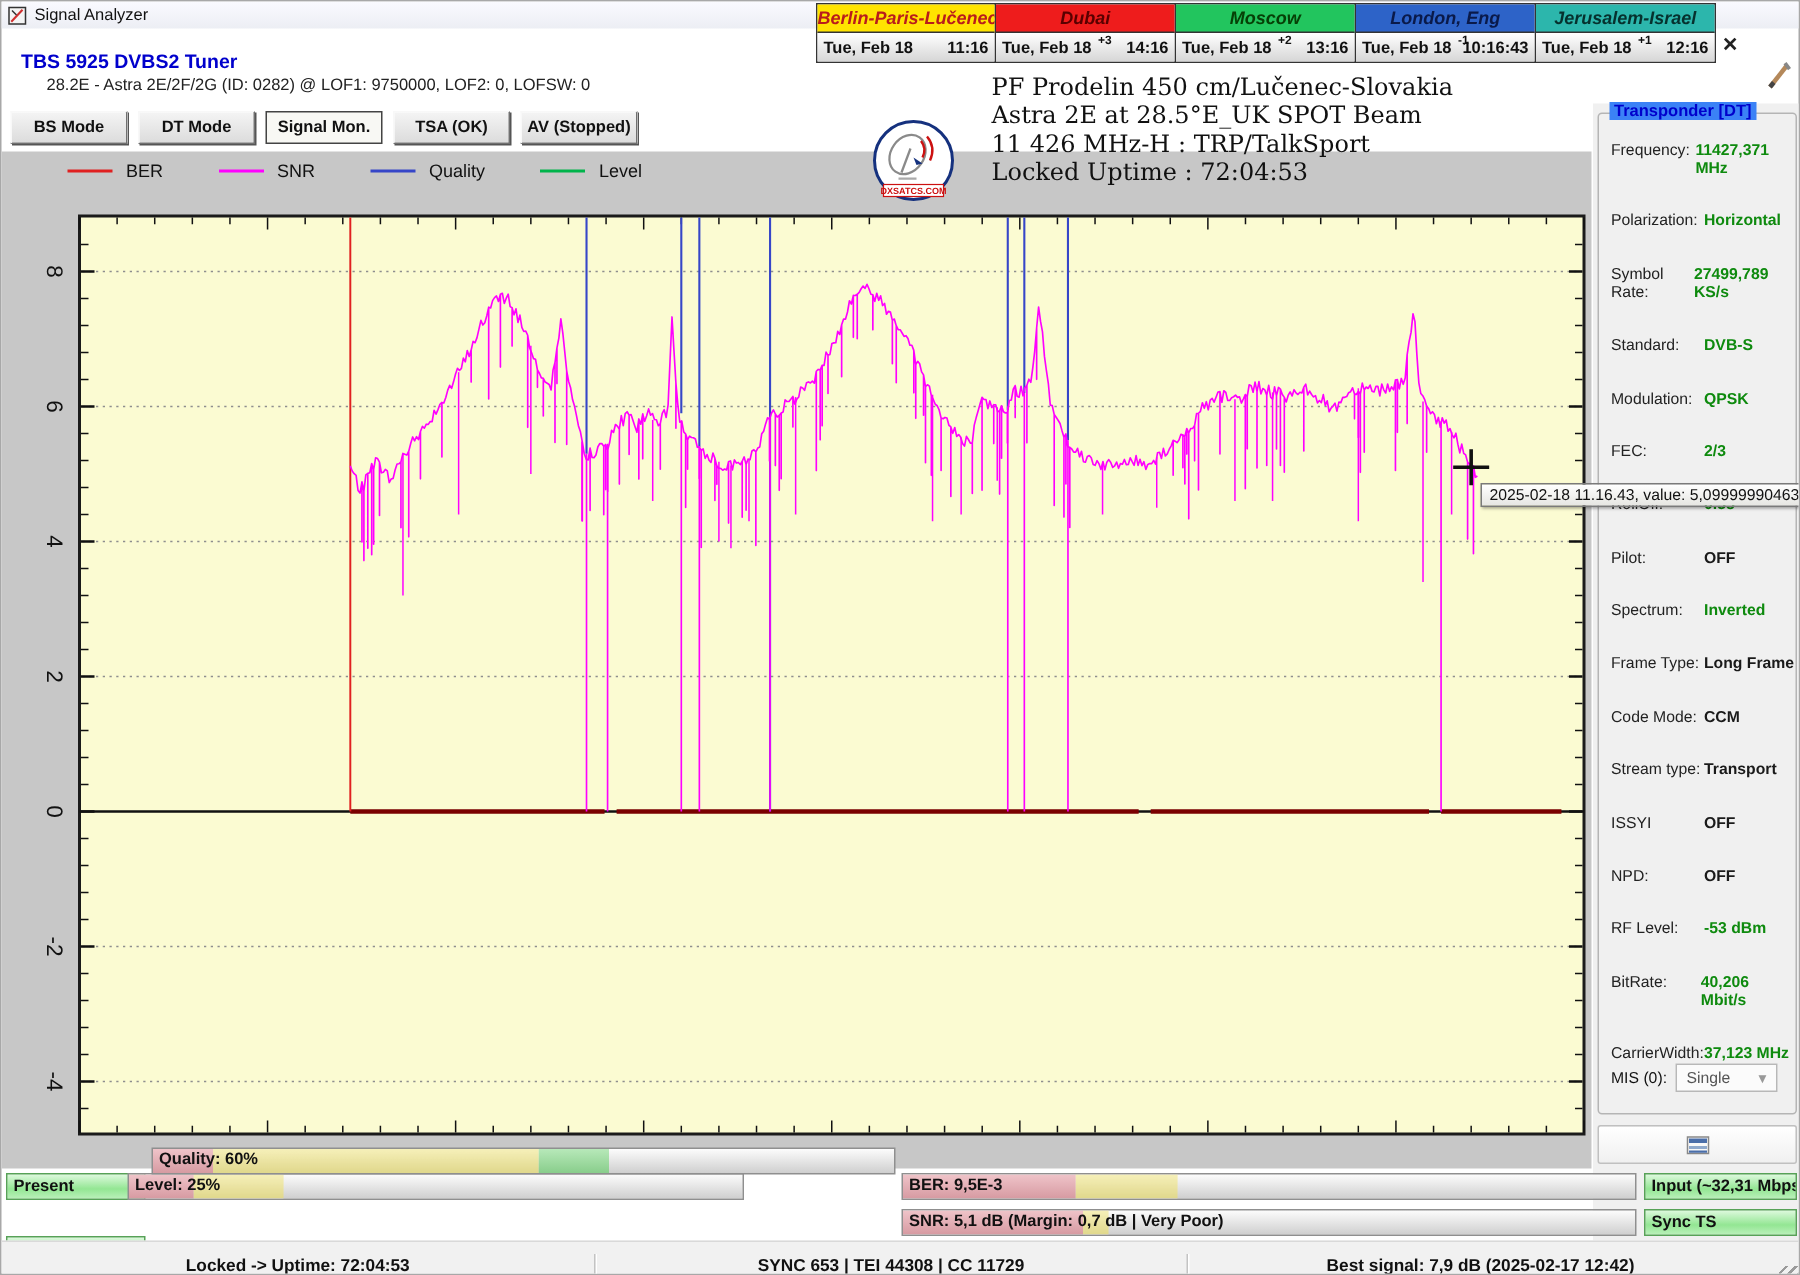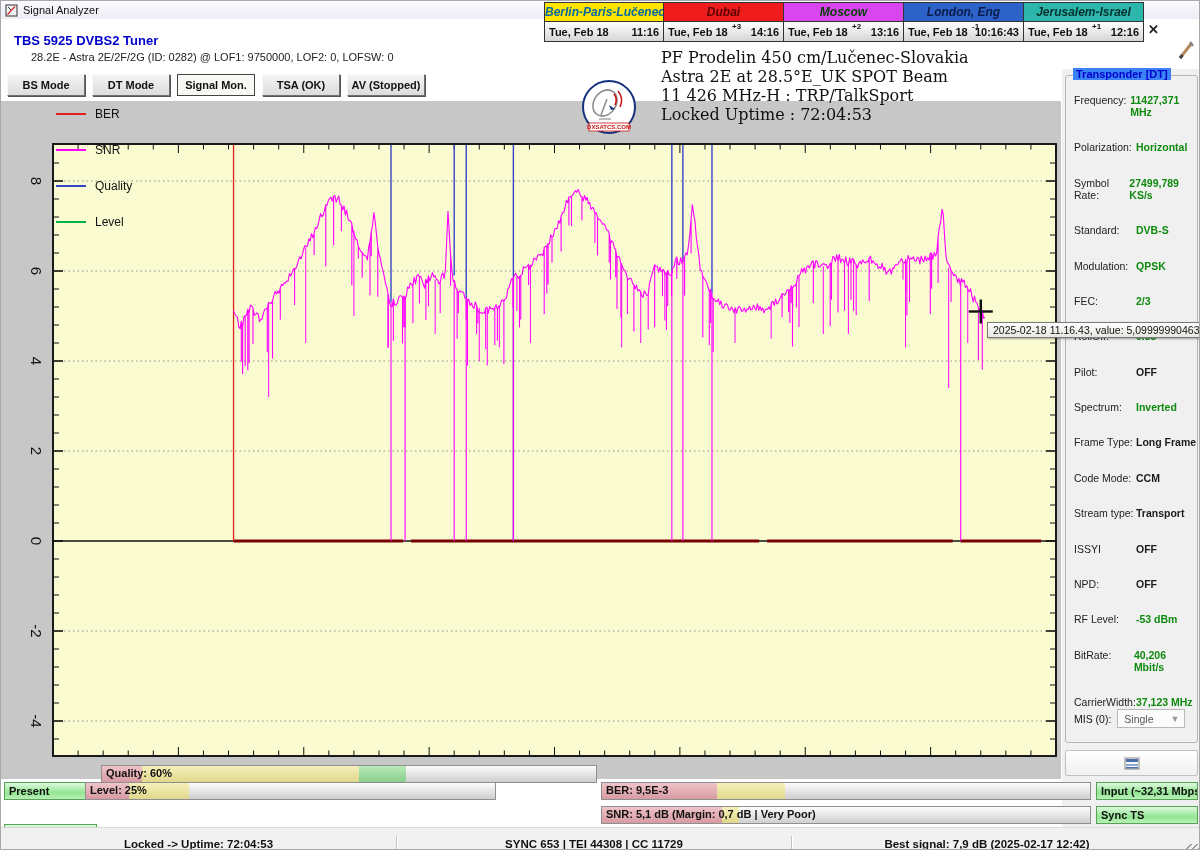--- a/index.html
+++ b/index.html
@@ -37,21 +37,21 @@
   .clock-hm{margin-left:auto;}
   .widget-close{position:absolute;left:1147px;top:21px;font-size:13px;font-weight:bold;color:#222;cursor:default;}
   .widget-pencil{position:absolute;left:1176px;top:38px;}
   
   .head-text{position:absolute;left:660px;top:47px;width:420px;
     font-family:"DejaVu Serif", serif;font-size:16px;line-height:19px;color:#111;z-index:5;}
   
   .logo{position:absolute;left:580px;top:78px;width:56px;height:56px;z-index:6;}
   
   .chart-panel{position:absolute;left:0;top:100px;width:1060px;height:678px;background:#c7c7c7;}
-  .legend{position:absolute;left:55px;top:6px;display:flex;gap:22px;font-size:12px;color:#111;flex-direction:column;}
+  .legend{position:absolute;left:44px;top:6px;display:flex;gap:37px;font-size:12px;color:#111;}
   .legend-item{display:flex;align-items:center;gap:9px;}
   .legend-swatch{width:30px;height:2px;}
   #chart-svg{position:absolute;left:0;top:0;}
   .tooltip{position:absolute;left:986px;top:321px;z-index:40;font-size:10.5px;color:#111;
     background:linear-gradient(#ffffff,#e6e6e2);border:1px solid #7a7a7a;
     padding:1px 5px;white-space:nowrap;box-shadow:1px 1px 2px rgba(0,0,0,.35);}
   
   .right-panel{position:absolute;left:1061px;top:68px;width:139px;height:758px;background:#f0f0f0;}
   .groupbox{position:absolute;left:3px;top:6px;width:133px;height:668px;
     border:1px solid #b5b5b5;border-radius:3px;}
@@ -93,37 +93,37 @@
   <svg width="13" height="13">
     <rect x="1" y="1" width="11" height="11" fill="#f4f4f4" stroke="#333"></rect>
     <path d="M2.5,10.5 L10,2.5" stroke="#d03030" stroke-width="1.4" fill="none"></path>
     <path d="M3,3 L6,6" stroke="#333" stroke-width="1" fill="none"></path>
   </svg>
   <span>Signal Analyzer</span>
 </div>
 
 <div class="clock-strip">
     <div class="clock">
-      <div class="clock-head" style="background: rgb(255, 228, 0); color: #0369a1;">Berlin-Paris-Lučenec</div>
+      <div class="clock-head" style="background: rgb(255, 228, 0); color: #b91c1c;">Berlin-Paris-Lučenec</div>
       <div class="clock-time">
         <div class="clock-date">Tue, Feb 18</div>
         <div class="clock-off"></div>
         <div class="clock-hm">11:16</div>
       </div>
     </div>
     <div class="clock">
       <div class="clock-head" style="background: rgb(238, 28, 28); color: rgb(90, 0, 0);">Dubai</div>
       <div class="clock-time">
         <div class="clock-date">Tue, Feb 18</div>
         <div class="clock-off">+3</div>
         <div class="clock-hm">14:16</div>
       </div>
     </div>
     <div class="clock">
-      <div class="clock-head" style="background: #d946ef; color: rgb(6, 64, 6);">Moscow</div>
+      <div class="clock-head" style="background: #22c55e; color: rgb(6, 64, 6);">Moscow</div>
       <div class="clock-time">
         <div class="clock-date">Tue, Feb 18</div>
         <div class="clock-off">+2</div>
         <div class="clock-hm">13:16</div>
       </div>
     </div>
     <div class="clock">
       <div class="clock-head" style="background: rgb(45, 99, 200); color: rgb(10, 26, 74);">London, Eng</div>
       <div class="clock-time">
         <div class="clock-date">Tue, Feb 18</div>

